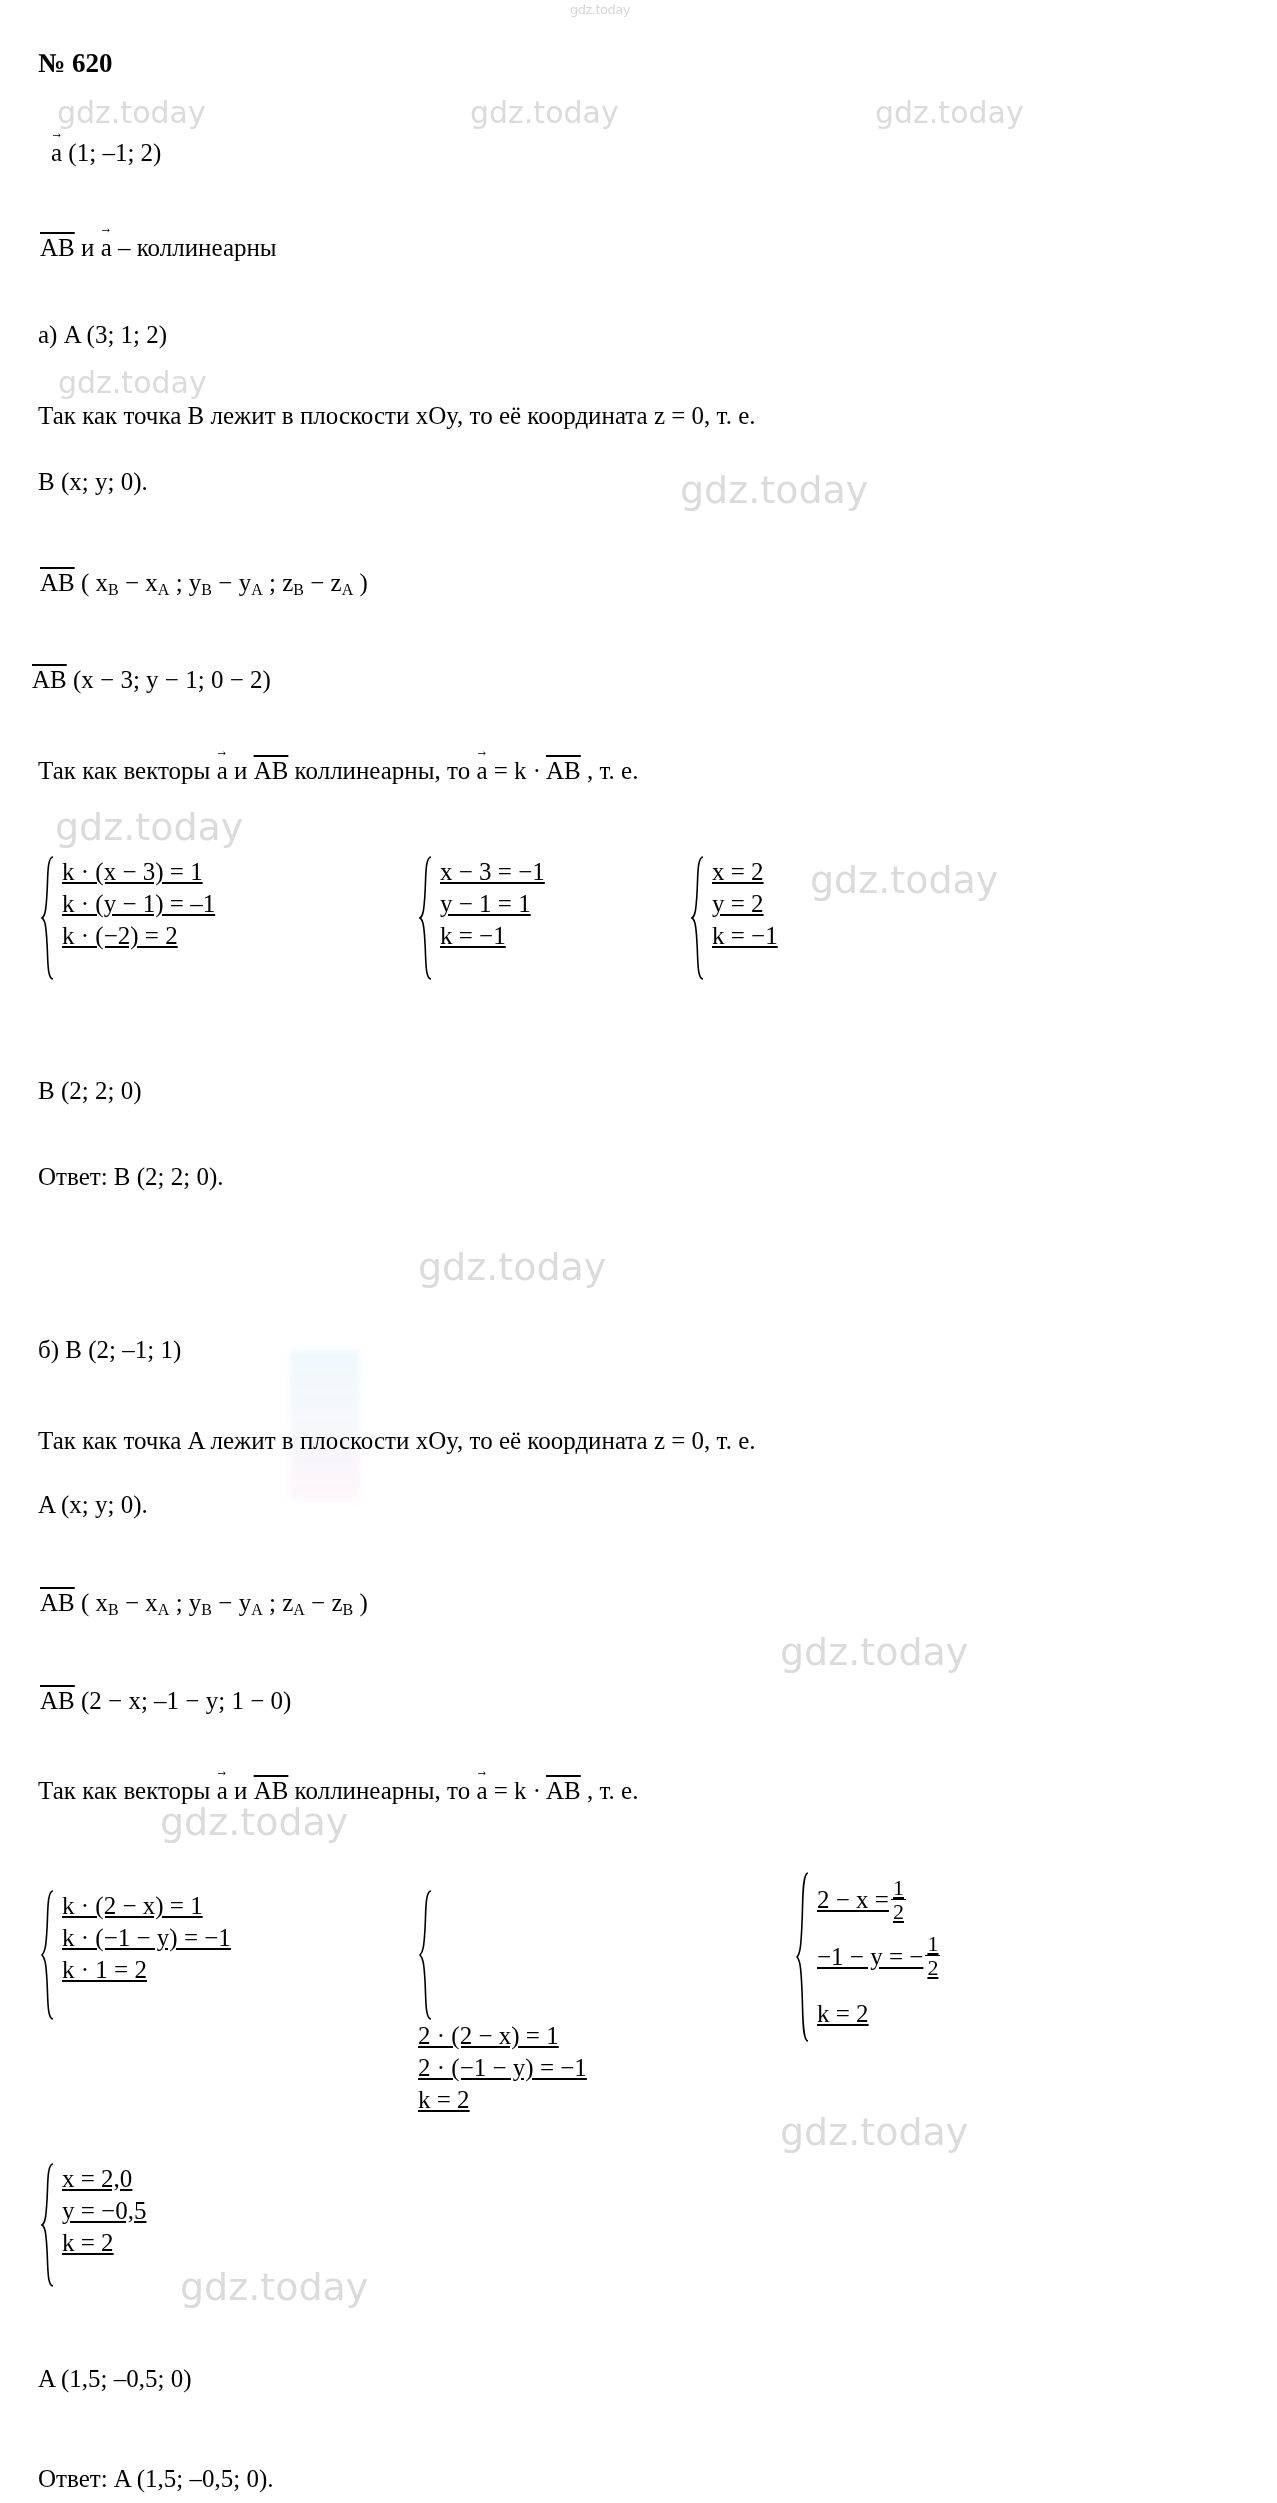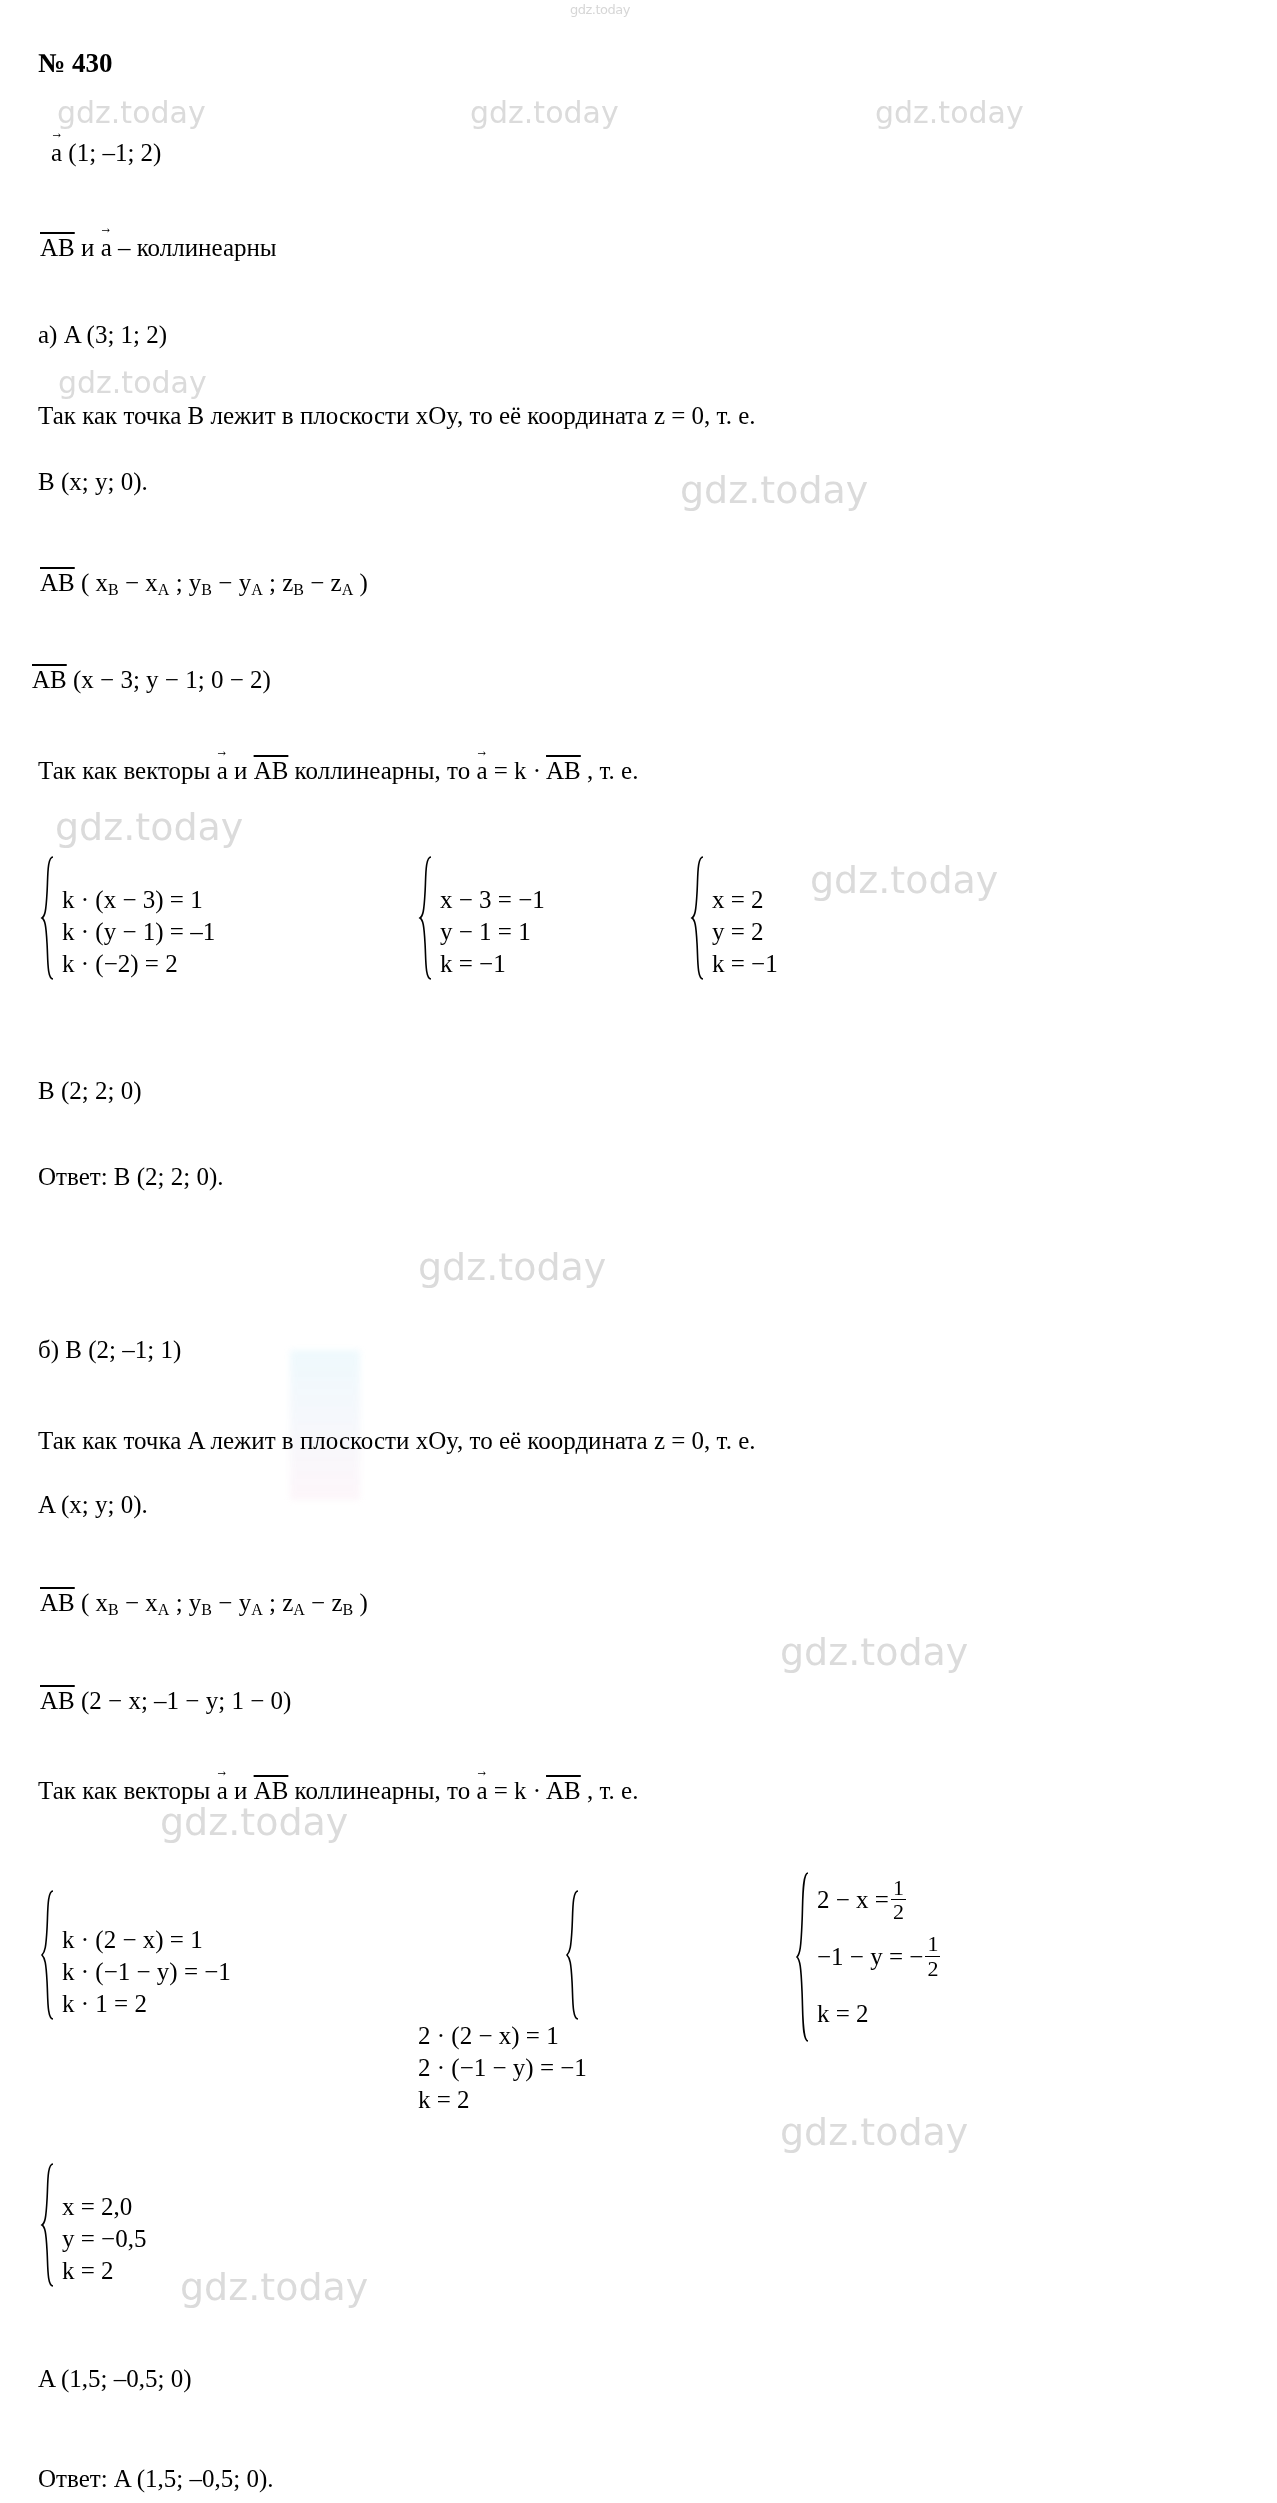--- a/index.html
+++ b/index.html
@@ -62,21 +62,22 @@
     font-size: 16px;
     line-height: 1;
   }
   .sub {
     font-size: 16px;
     vertical-align: -4px;
   }
   .sys {
     position: absolute;
     display: flex;
-    align-items: flex-end;
+    align-items: flex-start;
+    text-decoration: underline;
   }
   .sysrows {
     display: flex;
     flex-direction: column;
     justify-content: center;
   }
   .sysrow {
     font-size: 25px;
     line-height: 32px;
     white-space: nowrap;
@@ -121,21 +122,21 @@
       <div class="wm" style="left: 780px; top: 1630px; font-size: 38px;">gdz.today</div>
       <div class="wm" style="left: 160px; top: 1800px; font-size: 38px;">gdz.today</div>
       <div class="wm" style="left: 780px; top: 2110px; font-size: 38px;">gdz.today</div>
       <div class="wm" style="left: 180px; top: 2265px; font-size: 38px;">gdz.today</div>
     </div>
 
   <div class="bgblob" style="left:290px; top:1350px; width:70px; height:150px;
               background: linear-gradient(180deg, rgba(170,225,245,0.55), rgba(245,200,225,0.45));
               filter: blur(3px);"></div>
 
-  <div class="title" style="left:38px; top:48px;">№ 430</div>
+  <div class="title" style="left:38px; top:48px;">№ 620</div>
 
   <div id="lines-layer">
       <div class="line" style="left: 40px; top: 140px; margin-left: 11px;"><span class="vecarrow">a</span> (1; –1; 2)</div>
       <div class="line" style="left: 40px; top: 235px;"><span class="ovl">AB</span> и <span class="vecarrow">a</span> – коллинеарны</div>
       <div class="line" style="left: 38px; top: 322px;">а) A (3; 1; 2)</div>
       <div class="line" style="left: 38px; top: 403px;">Так как точка B лежит в плоскости xОy, то её координата  z = 0, т. е.</div>
       <div class="line" style="left: 38px; top: 469px;">B (x; y; 0).</div>
       <div class="line" style="left: 40px; top: 570px;"><span class="ovl">AB</span> ( x<span class="sub">В</span> − x<span class="sub">А</span> ; y<span class="sub">В</span> − y<span class="sub">А</span> ; z<span class="sub">В</span> − z<span class="sub">А</span> )</div>
       <div class="line" style="left: 32px; top: 667px;"><span class="ovl">AB</span> (x − 3; y − 1; 0 − 2)</div>
       <div class="line" style="left: 38px; top: 758px;">Так как векторы <span class="vecarrow">a</span> и <span class="ovl">AB</span> коллинеарны, то <span class="vecarrow">a</span> = k · <span class="ovl">AB</span> , т. е.</div>

